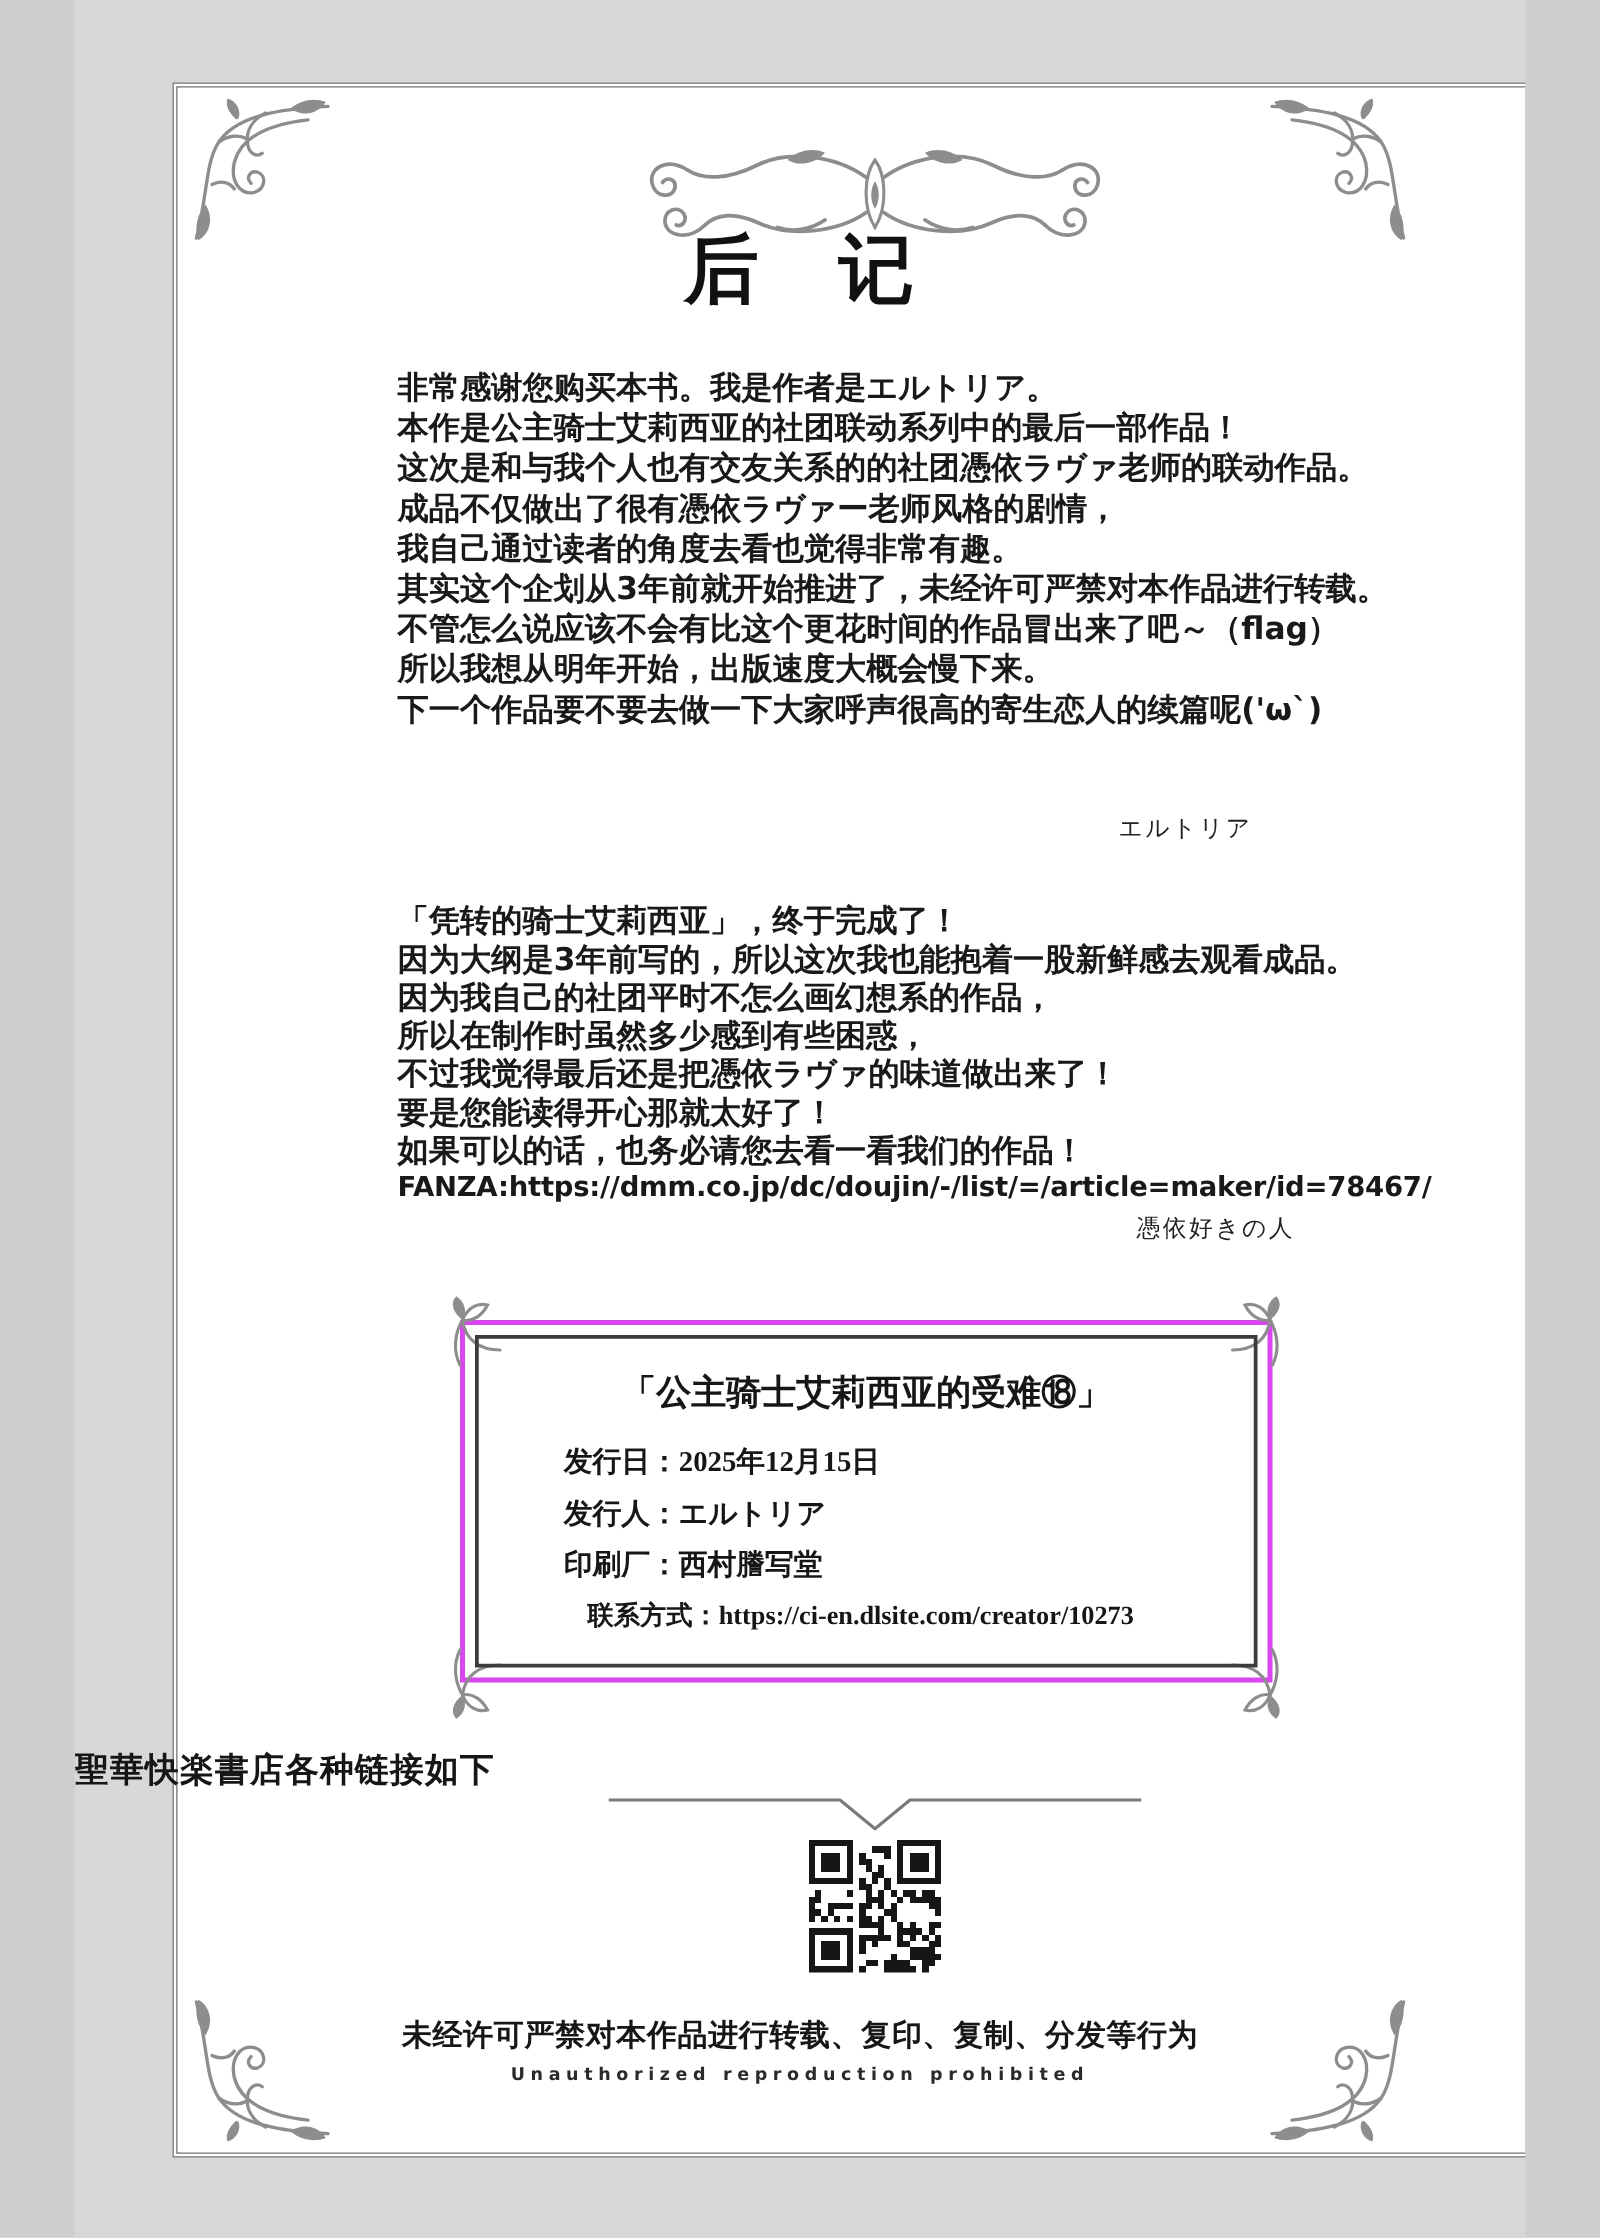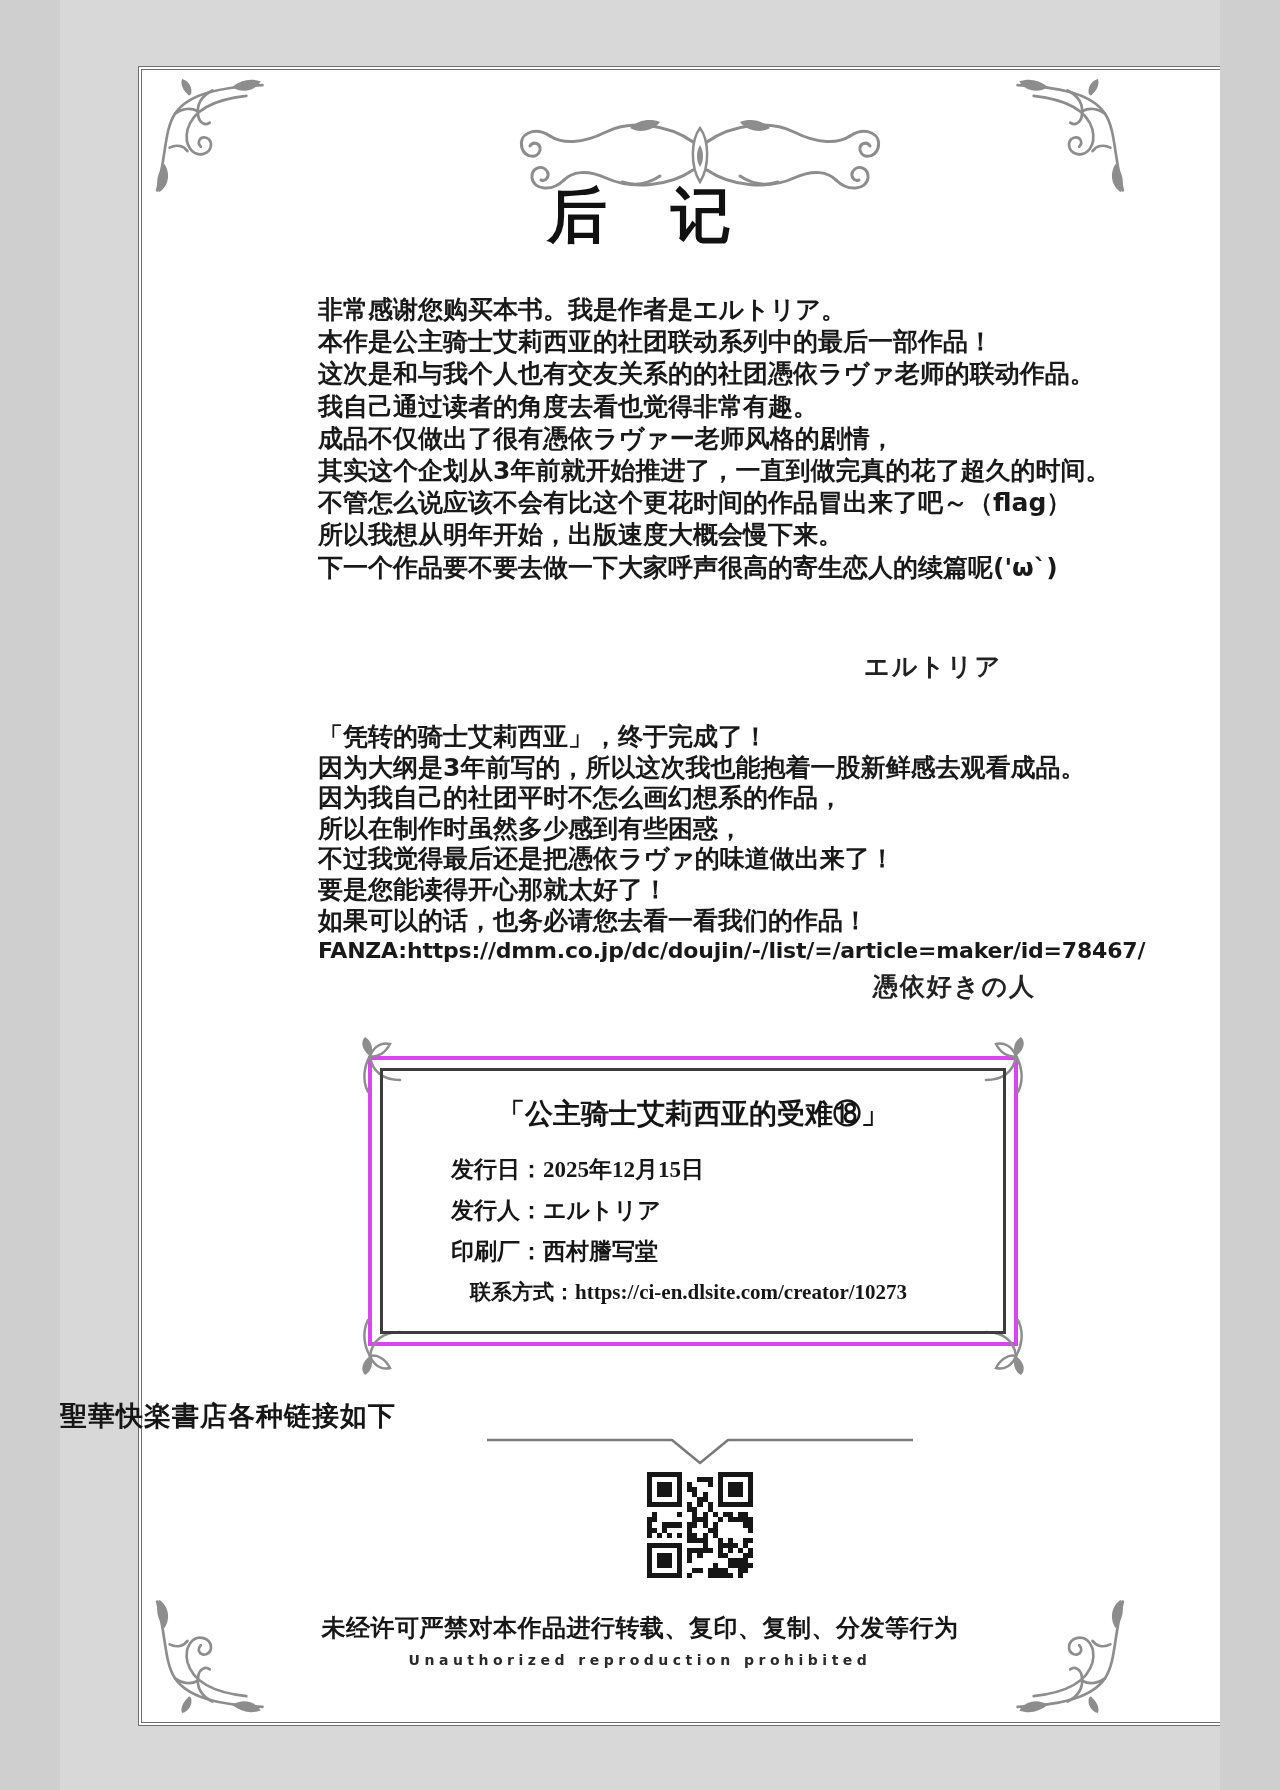--- a/index.html
+++ b/index.html
@@ -24,21 +24,21 @@
     font-size:60px;font-weight:800;letter-spacing:2px;color:#111;
   }
   .para{position:absolute;left:258px;font-size:25px;font-weight:600;color:#191919;}
   .para1{top:294px;}
   .para1 .ln{line-height:32.2px;white-space:nowrap;}
   .para2{top:722px;}
   .para2 .ln{line-height:30.6px;white-space:nowrap;}
   .para2 .ln.fanza{font-size:22px;letter-spacing:-0.2px;}
   .sig{
     position:absolute;font-family:"DejaVu Serif","Liberation Serif",serif;
-    font-size:25px;font-weight:700;color:#222;letter-spacing:2px;white-space:nowrap;
+    font-size:19px;font-weight:400;color:#222;letter-spacing:2px;white-space:nowrap;
   }
   .sig1{top:650px;right:218px;}
   .sig2{top:970px;right:184px;}
   .colophon-outer{
     position:absolute;left:308px;top:1056px;width:650px;height:290px;
     border:4px solid #d946ef;box-sizing:border-box;
   }
   .colophon-inner{
     position:absolute;left:8px;top:8px;right:8px;bottom:8px;
     border:3px solid #3c3c3c;
@@ -152,23 +152,23 @@
     <path d="M190,10 C199,22 200,48 190,64 C180,48 181,22 190,10 Z" fill="#ffffff" class="orn" stroke-width="2.5"></path>
     <path d="M190,27 C194,33 194,43 190,49 C186,43 186,33 190,27 Z" fill="#8d8d8d"></path>
   </svg>
 
   <div class="title">后　记</div>
 
   <div class="para para1">
     <div class="ln">非常感谢您购买本书。我是作者是エルトリア。</div>
     <div class="ln">本作是公主骑士艾莉西亚的社团联动系列中的最后一部作品！</div>
     <div class="ln">这次是和与我个人也有交友关系的的社团憑依ラヴァ老师的联动作品。</div>
+    <div class="ln">成品不仅做出了很有憑依ラヴァー老师风格的剧情，</div>
     <div class="ln">我自己通过读者的角度去看也觉得非常有趣。</div>
-    <div class="ln">成品不仅做出了很有憑依ラヴァー老师风格的剧情，</div>
-    <div class="ln">其实这个企划从3年前就开始推进了，一直到做完真的花了超久的时间。</div>
+    <div class="ln">其实这个企划从3年前就开始推进了，未经许可严禁对本作品进行转载。</div>
     <div class="ln">不管怎么说应该不会有比这个更花时间的作品冒出来了吧～（flag）</div>
     <div class="ln">所以我想从明年开始，出版速度大概会慢下来。</div>
     <div class="ln">下一个作品要不要去做一下大家呼声很高的寄生恋人的续篇呢('ω`)</div>
   </div>
   <div class="sig sig1">エルトリア</div>
 
   <div class="para para2">
     <div class="ln">「凭转的骑士艾莉西亚」，终于完成了！</div>
     <div class="ln">因为大纲是3年前写的，所以这次我也能抱着一股新鲜感去观看成品。</div>
     <div class="ln">因为我自己的社团平时不怎么画幻想系的作品，</div>

